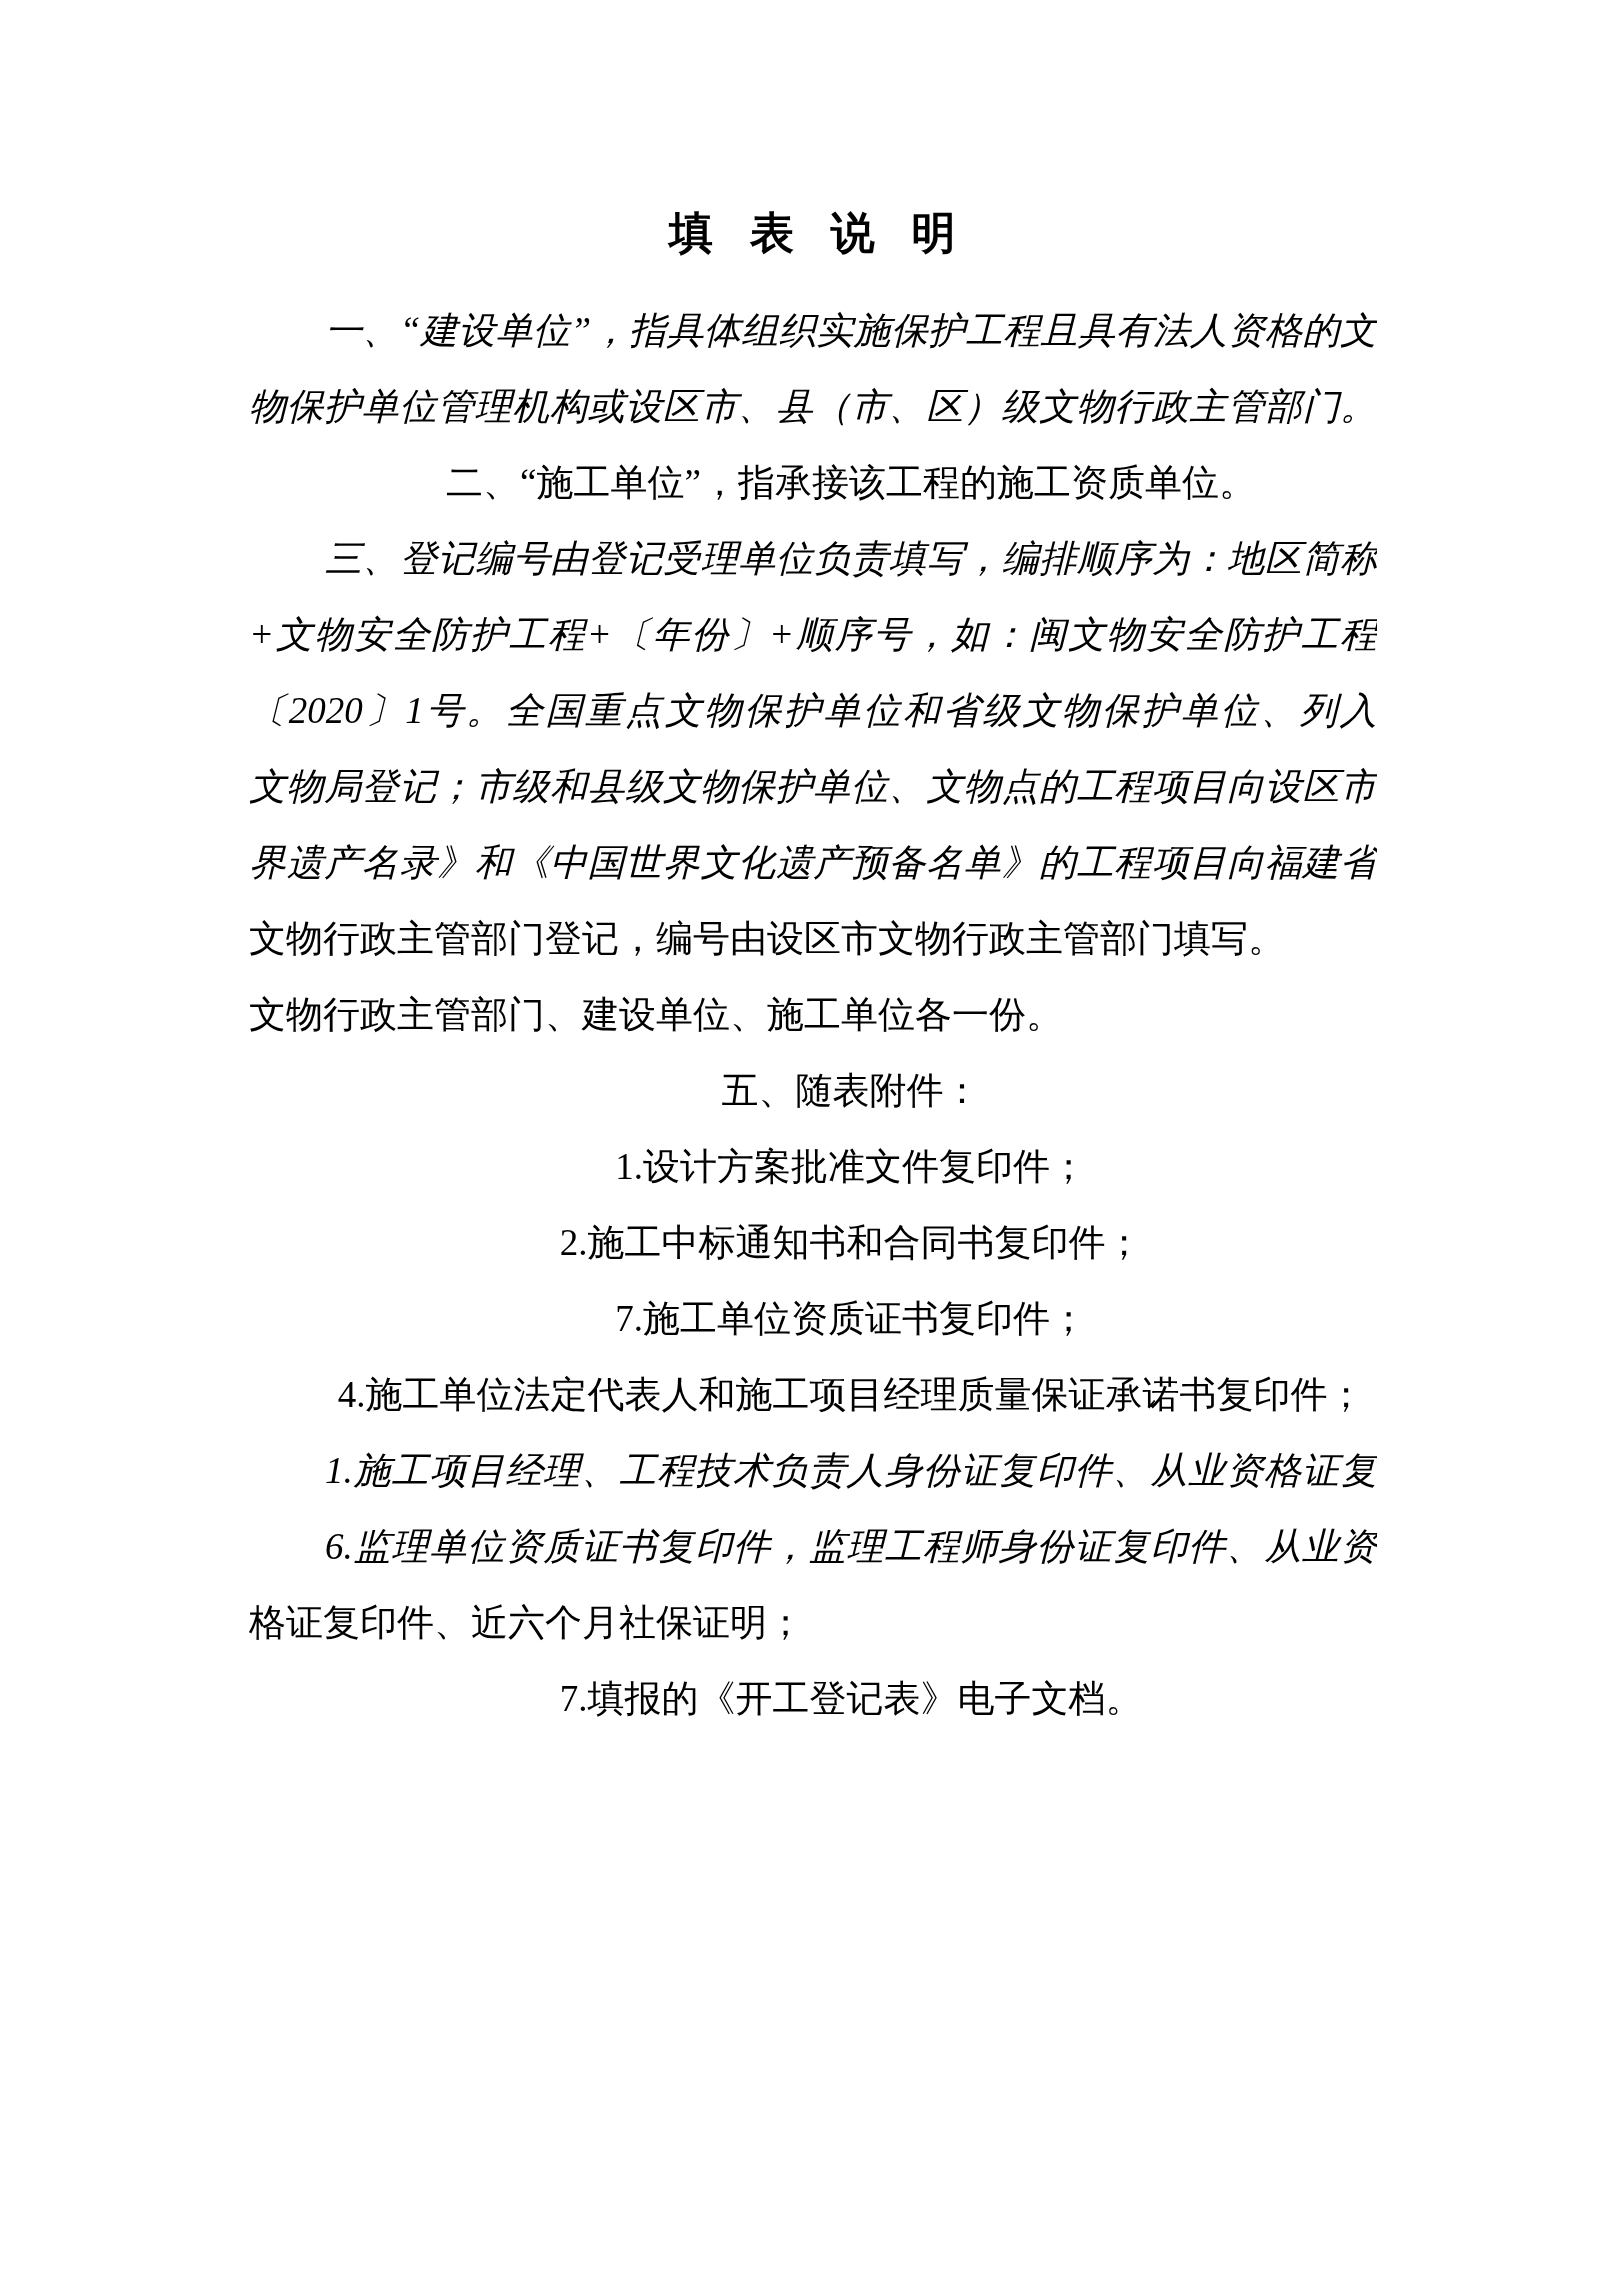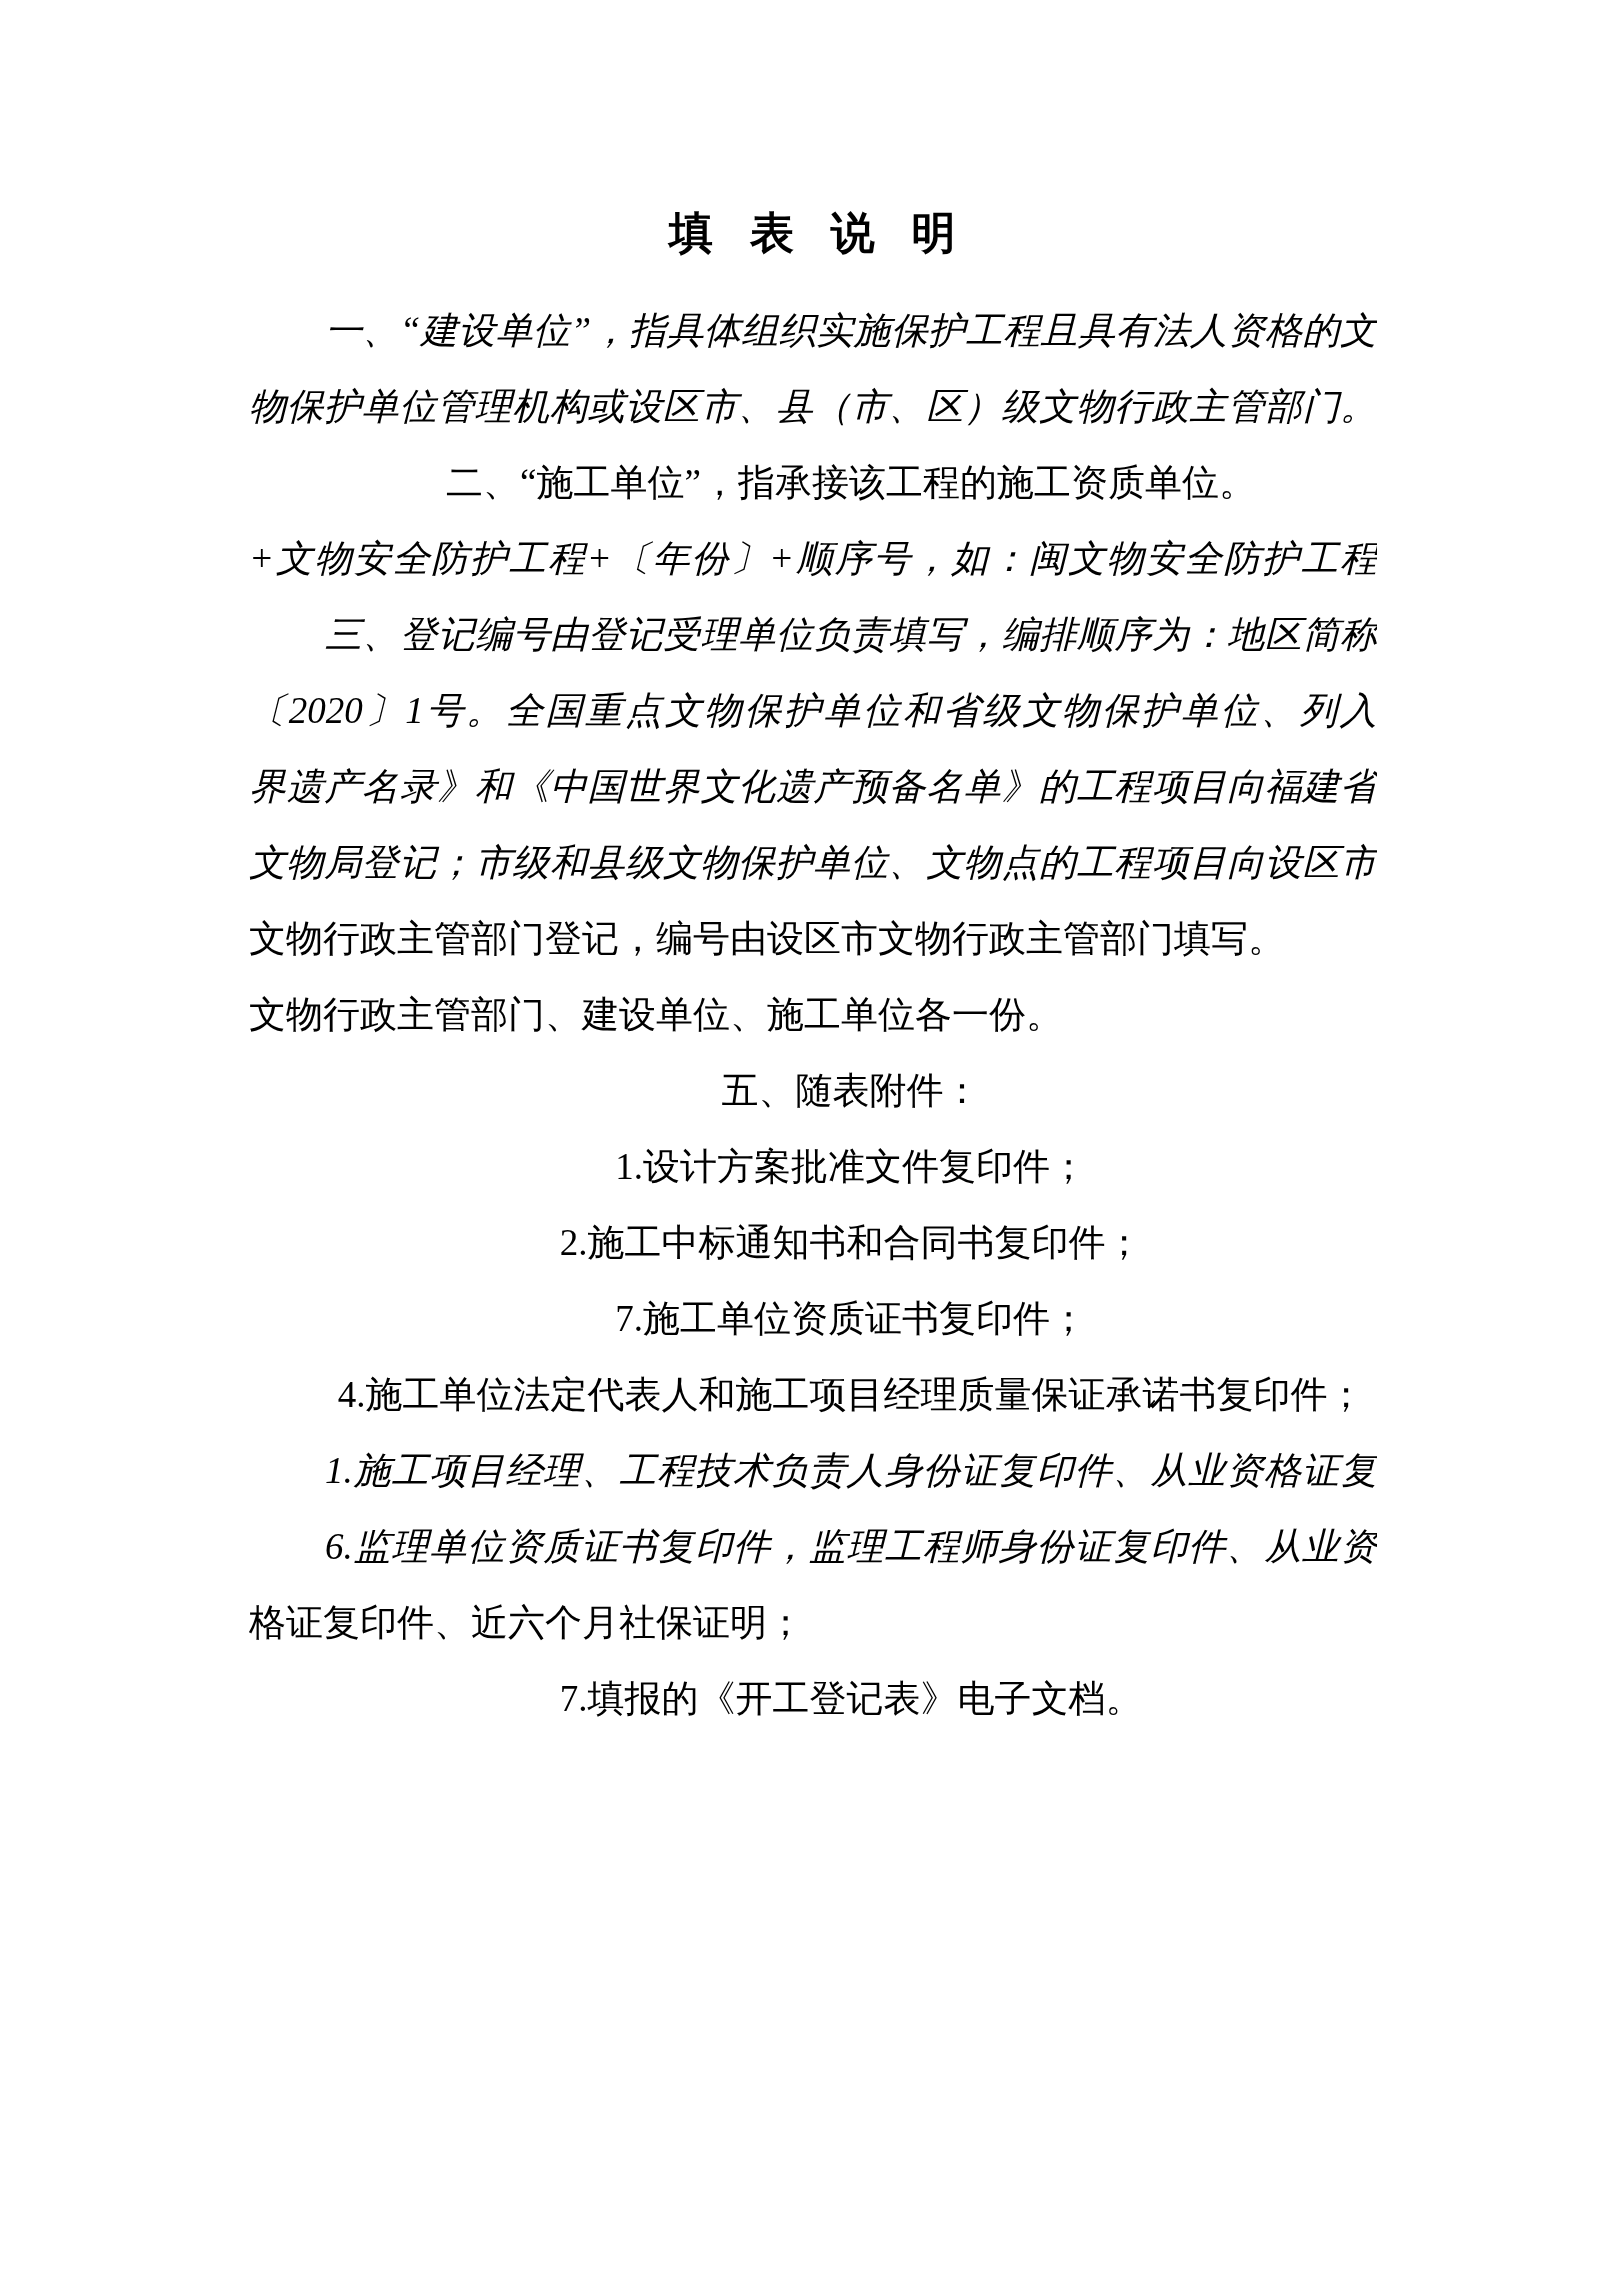--- a/index.html
+++ b/index.html
@@ -58,25 +58,25 @@
 </head>
 <body>
 
 <div class="page">
   <div class="content">
     <h1 class="doc-title">填 表 说 明</h1>
     <div id="lines">
         <div class="line indent justify">一、“建设单位”，指具体组织实施保护工程且具有法人资格的文</div>
         <div class="line justify">物保护单位管理机构或设区市、县（市、区）级文物行政主管部门。</div>
         <div class="line indent">二、“施工单位”，指承接该工程的施工资质单位。</div>
+        <div class="line indent justify">三、登记编号由登记受理单位负责填写，编排顺序为：地区简称</div>
         <div class="line justify">+文物安全防护工程+〔年份〕+顺序号，如：闽文物安全防护工程</div>
-        <div class="line indent justify">三、登记编号由登记受理单位负责填写，编排顺序为：地区简称</div>
         <div class="line justify">〔2020〕1号。全国重点文物保护单位和省级文物保护单位、列入《世</div>
+        <div class="line justify">文物局登记；市级和县级文物保护单位、文物点的工程项目向设区市</div>
         <div class="line justify">界遗产名录》和《中国世界文化遗产预备名单》的工程项目向福建省</div>
-        <div class="line justify">文物局登记；市级和县级文物保护单位、文物点的工程项目向设区市</div>
         <div class="line">文物行政主管部门登记，编号由设区市文物行政主管部门填写。</div>
         <div class="line">文物行政主管部门、建设单位、施工单位各一份。</div>
         <div class="line indent">五、随表附件：</div>
         <div class="line indent">1.设计方案批准文件复印件；</div>
         <div class="line indent">2.施工中标通知书和合同书复印件；</div>
         <div class="line indent">7.施工单位资质证书复印件；</div>
         <div class="line indent">4.施工单位法定代表人和施工项目经理质量保证承诺书复印件；</div>
         <div class="line indent justify">1.施工项目经理、工程技术负责人身份证复印件、从业资格证复</div>
         <div class="line indent justify">6.监理单位资质证书复印件，监理工程师身份证复印件、从业资</div>
         <div class="line">格证复印件、近六个月社保证明；</div>

